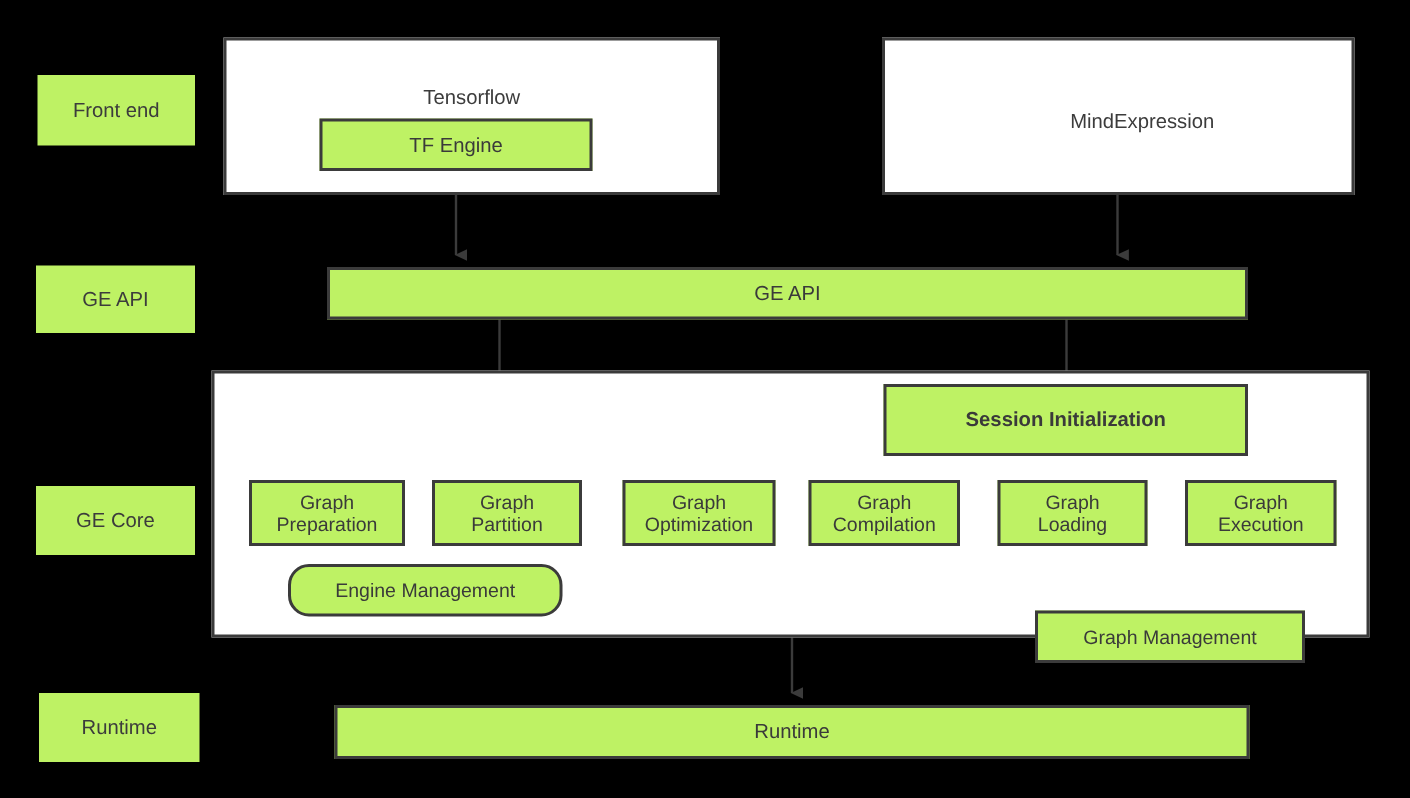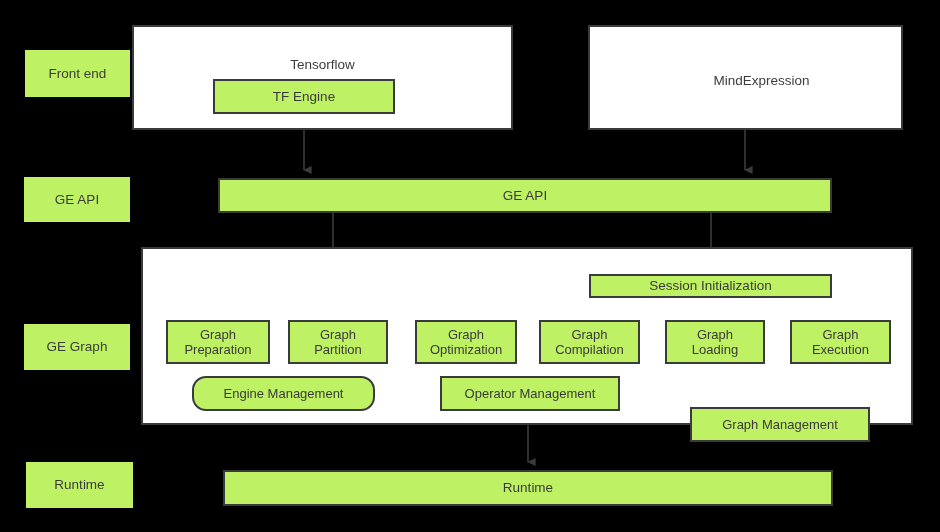--- a/index.html
+++ b/index.html
@@ -92,51 +92,50 @@
 
     <g>
       <line x1="528" y1="425" x2="528" y2="462" stroke="#3b3b3b" stroke-width="1.6" marker-end="url(#ah)"></line>
     </g>
   </svg>
 
   <div class="box tier-label" style="left:25px;top:50px;width:105px;height:47px;">Front end</div>
 
   <div class="box tier-label" style="left:24px;top:177px;width:106px;height:45px;">GE API</div>
 
-  <div class="box tier-label" style="left:24px;top:324px;width:106px;height:46px;">GE Graph</div>
+  <div class="box tier-label" style="left:24px;top:324px;width:106px;height:46px;">GE Core</div>
 
   <div class="box tier-label" style="left:26px;top:462px;width:107px;height:46px;">Runtime</div>
 
-  <div class="box container" style="left:132px;top:25px;width:381px;height:105px;">
+  <div class="box container" style="left:149px;top:25px;width:331px;height:105px;">
     <span class="container-title">Tensorflow</span>
   </div>
   <div class="box node" style="left:213px;top:79px;width:182px;height:35px;">TF Engine</div>
 
   <div class="box container tall" style="left:588px;top:25px;width:315px;height:105px;">
     <span class="container-title">MindExpression</span>
   </div>
 
   <div class="box node" style="left:218px;top:178px;width:614px;height:35px;">GE API</div>
 
   <div class="panel" style="left:141px;top:247px;width:772px;height:178px;"></div>
 
-  <div class="box node" style="left:589px;top:274px;width:243px;height:24px;">Session Initialization</div>
+  <div class="box node" style="left:589px;top:256px;width:243px;height:48px;font-weight:bold;">Session Initialization</div>
 
   <div class="box node small-node" style="left:166px;top:320px;width:104px;height:44px;">Graph
 Preparation</div>
   <div class="box node small-node" style="left:288px;top:320px;width:100px;height:44px;">Graph
 Partition</div>
   <div class="box node small-node" style="left:415px;top:320px;width:102px;height:44px;">Graph
 Optimization</div>
   <div class="box node small-node" style="left:539px;top:320px;width:101px;height:44px;">Graph
 Compilation</div>
   <div class="box node small-node" style="left:665px;top:320px;width:100px;height:44px;">Graph
 Loading</div>
   <div class="box node small-node" style="left:790px;top:320px;width:101px;height:44px;">Graph
 Execution</div>
 
   <div class="box node wide-node" style="left:192px;top:376px;width:183px;height:35px;border-radius:14px;">Engine Management</div>
-  <div class="box node wide-node" style="left:440px;top:376px;width:180px;height:35px;">Operator Management</div>
   <div class="box node wide-node" style="left:690px;top:376px;width:180px;height:35px;margin-top:31px;">Graph Management</div>
 
   <div class="box node" style="left:223px;top:470px;width:610px;height:36px;">Runtime</div>
 
 </div>
 
 </body></html>

